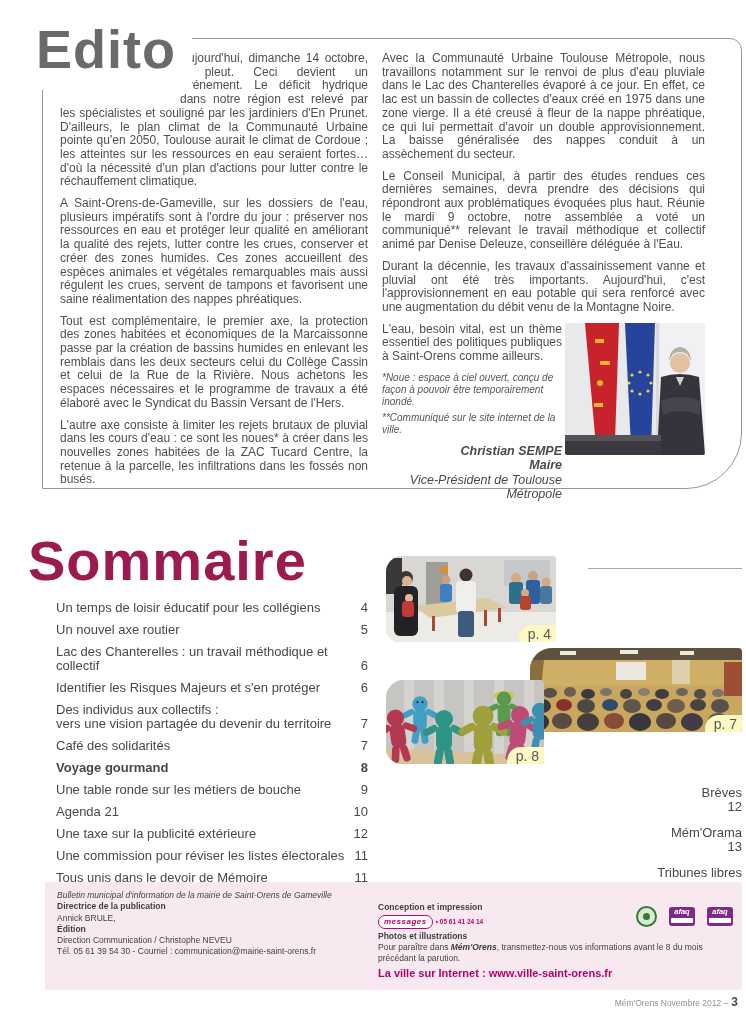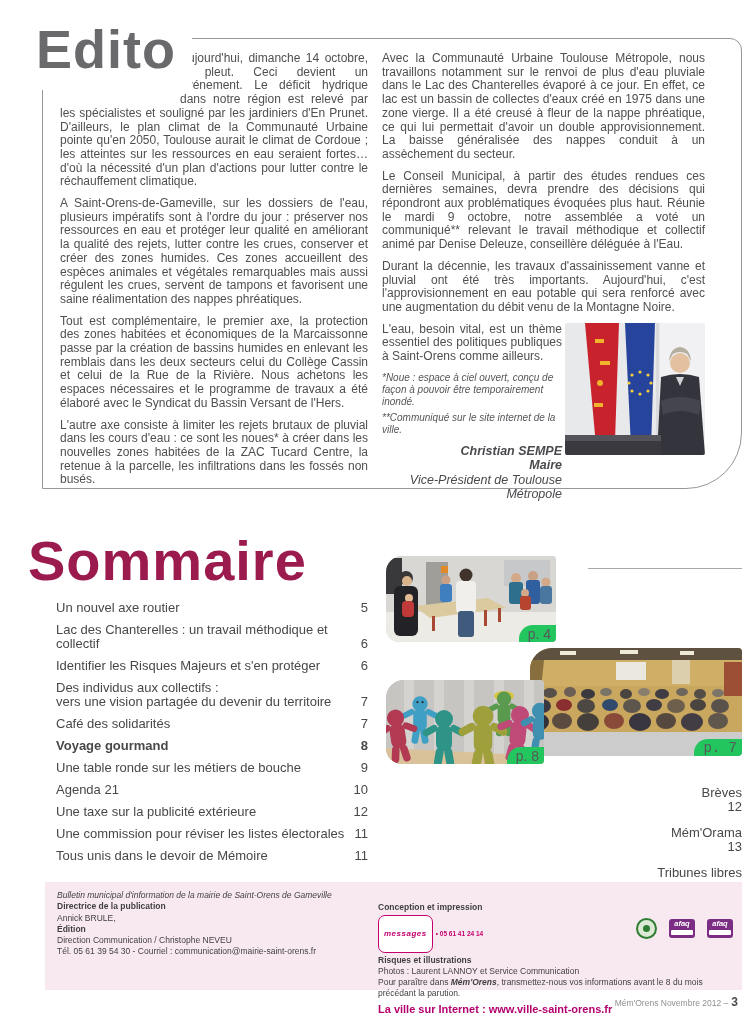--- a/index.html
+++ b/index.html
@@ -32,43 +32,43 @@
   .toc-left{left:56px;top:601px;width:312px;}
   .toc-right{left:380px;top:786px;width:362px;}
   .toc-row{display:flex;justify-content:space-between;align-items:flex-end;margin-bottom:8px;}
   .toc-right .toc-row{margin-bottom:12px;flex-direction:column;}
   .toc-row.bold{font-weight:bold;}
   .toc-page{margin-left:8px;}
 
   .photo{position:absolute;overflow:hidden;background:#ccc;}
   .photo svg{display:block;}
   .photo-p4{left:386px;top:556px;width:170px;height:86px;border-radius:16px 4px 4px 14px;z-index:1;}
-  .photo-p7{left:530px;top:648px;width:212px;height:108px;border-radius:22px 4px 4px 4px;z-index:1;font-family:Liberation Mono, monospace;}
+  .photo-p7{left:530px;top:648px;width:212px;height:84px;border-radius:22px 4px 4px 4px;z-index:1;}
   .photo-p8{left:386px;top:680px;width:158px;height:84px;border-radius:18px 4px 4px 16px;z-index:2;}
-  .photo-label{position:absolute;right:0;bottom:0;background:#22c55e;padding:1px 5px 0 9px;
+  .photo-label{position:absolute;right:0;bottom:0;background:#fef9c3;padding:1px 5px 0 9px;
                border-top-left-radius:14px;font-size:14px;color:#58585a;}
 
   
   .footer-block{position:absolute;left:45px;top:882px;width:697px;height:108px;background:#f8e9f0;}
   .footer-col{position:absolute;top:8px;font-size:8.5px;line-height:11.3px;color:#3f3f42;}
   .footer-left{left:12px;width:330px;}
   .footer-right{left:333px;width:355px;}
   .f-italic{font-style:italic;}
   .f-bold{font-weight:bold;}
   .f-row{display:flex;justify-content:space-between;align-items:center;margin-top:12px;}
   .logos{display:flex;gap:12px;align-items:center;}
   .logo-green{width:17px;height:17px;border-radius:50%;background:#dce9d4;border:2px solid #2e7d32;
               display:flex;align-items:center;justify-content:center;}
   .logo-green i{width:7px;height:7px;border-radius:50%;background:#2e7d32;display:block;}
   .logo-afaq{width:26px;height:19px;background:#7b2d83;border-radius:3px;color:#fff;
              font-size:7.5px;font-weight:bold;font-style:italic;text-align:center;line-height:10px;}
   .logo-afaq em{display:block;height:5px;background:#fff;margin:1px 2px 0 2px;border-radius:1px;}
   .messages-wrap{margin:2px 0 2px 0;display:flex;align-items:center;gap:3px;}
   .logo-messages{border:1px solid #c4006e;border-radius:7px;color:#c4006e;font-style:italic;
-                 font-weight:bold;font-size:8px;padding:12px 5px;background:#fff;letter-spacing:.5px;}
+                 font-weight:bold;font-size:8px;padding:0 5px;background:#fff;letter-spacing:.5px;}
   .messages-phone{color:#c4006e;font-size:6.5px;font-weight:bold;}
   .web-line{color:#b4006e;font-weight:bold;font-size:11px;margin-top:4px;}
 
   .page-footer{position:absolute;right:8px;top:995px;font-size:8.5px;color:#909094;}
   .page-footer b{font-size:12px;color:#4a4a4c;margin-left:3px;}
 </style>
 </head>
 <body>
 
 <div class="page">
@@ -132,20 +132,24 @@
         </svg>
       </div>
     </div>
   </div>
 
   <div class="sommaire-title">Sommaire</div>
   <div class="sommaire-rule"></div>
 
   <div class="toc toc-left">
     <div class="toc-row">
+      <span class="toc-label">Un temps de loisir éducatif pour les collégiens</span>
+      <span class="toc-page">4</span>
+    </div>
+    <div class="toc-row">
       <span class="toc-label">Un nouvel axe routier</span>
       <span class="toc-page">5</span>
     </div>
     <div class="toc-row">
       <span class="toc-label">Lac des Chanterelles : un travail méthodique et collectif</span>
       <span class="toc-page">6</span>
     </div>
     <div class="toc-row">
       <span class="toc-label">Identifier les Risques Majeurs et s'en protéger</span>
       <span class="toc-page">6</span>
@@ -372,22 +376,21 @@
           </div>
         </div>
         <div class="logos">
           <span class="logo-green">
               <i></i>
             </span>
           <span class="logo-afaq"><span>afaq</span><em></em></span>
           <span class="logo-afaq"><span>afaq</span><em></em></span>
         </div>
       </div>
-      <div class="f-bold">Risques et illustrations</div>
-      <div>Photos : Laurent LANNOY et Service Communication</div>
+      <div class="f-bold">Photos et illustrations</div>
       <div><span>Pour paraître dans </span><span class="f-italic f-bold">Mém'Orens</span><span>, transmettez-nous vos informations avant le 8 du mois précédant la parution.</span></div>
       <div class="web-line">La ville sur Internet : www.ville-saint-orens.fr</div>
     </div>
   </div>
 
   <div class="page-footer">
     <span>Mém'Orens Novembre 2012 –</span><b>3</b>
   </div>
 
 </div>

